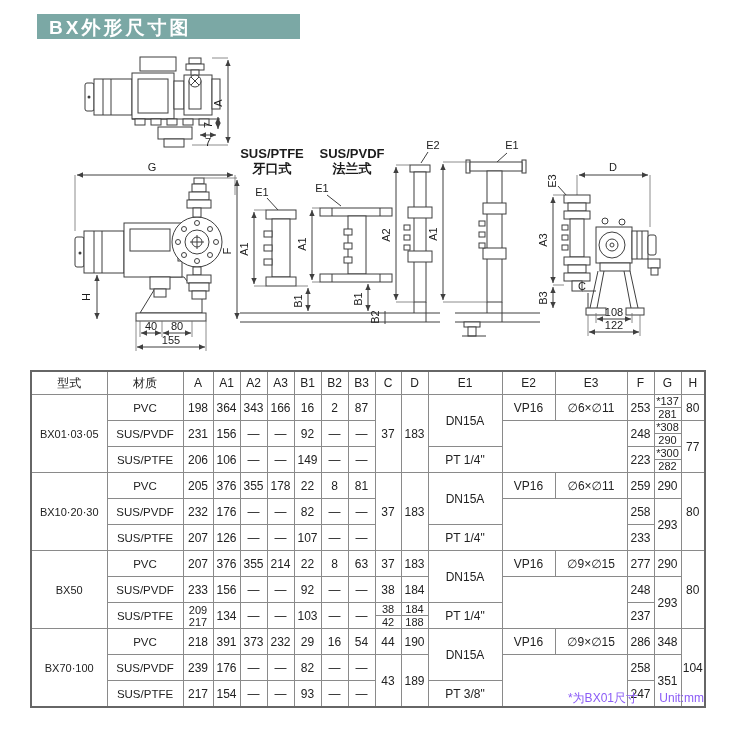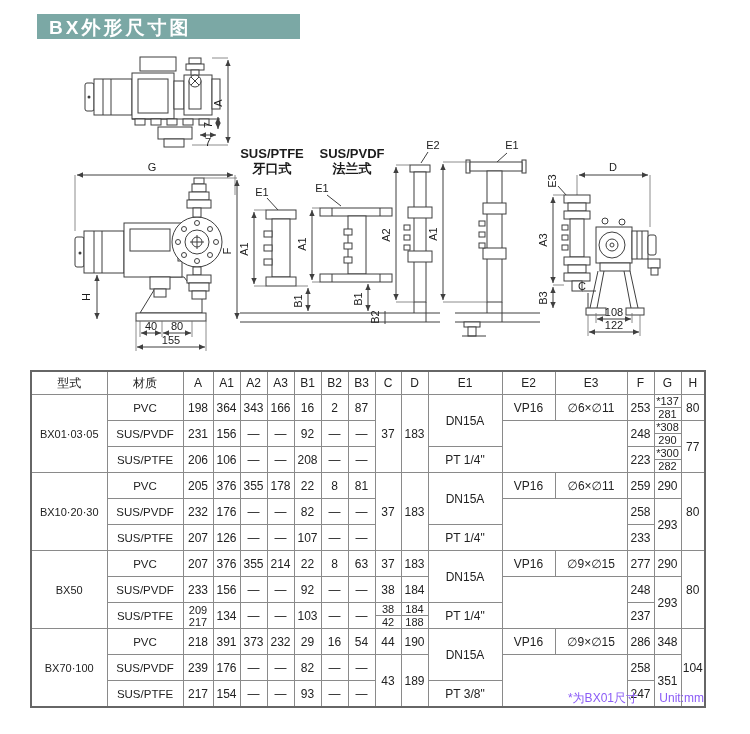--- a/index.html
+++ b/index.html
@@ -390,21 +390,21 @@
           <div class="ln">290</div>
         </td>
         <td rowspan="2">77</td>
       </tr>
       <tr>
         <td class="mat">SUS/PTFE</td>
         <td>206</td>
         <td>106</td>
         <td>—</td>
         <td>—</td>
-        <td>208</td>
+        <td>149</td>
         <td>—</td>
         <td>—</td>
         <td>PT 1/4"</td>
         <td>223</td>
         <td class="stk">
           <div>*300</div>
           <div class="ln">282</div>
         </td>
       </tr>
       <tr class="gstart">

